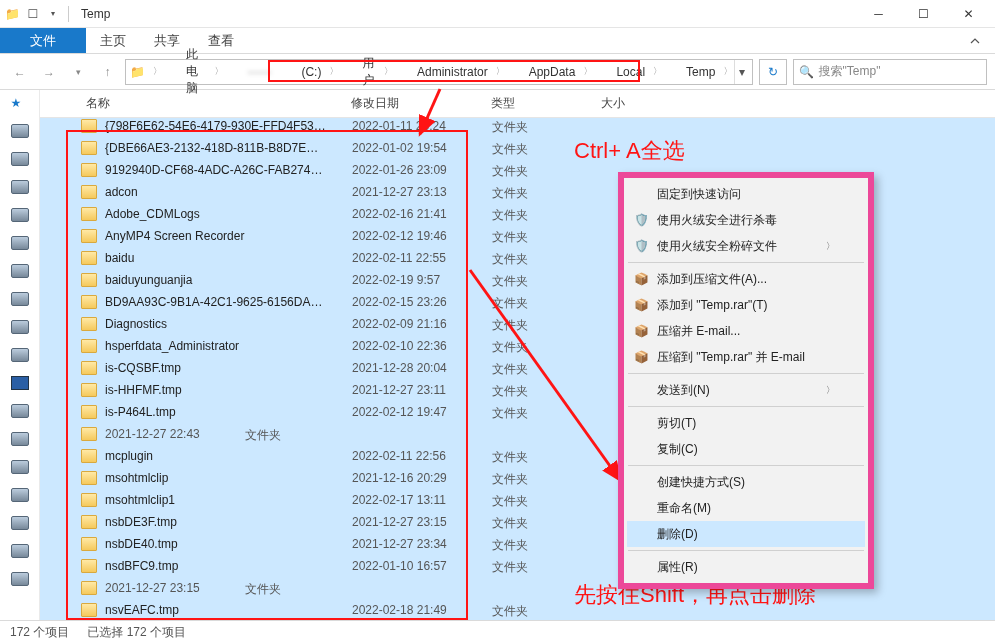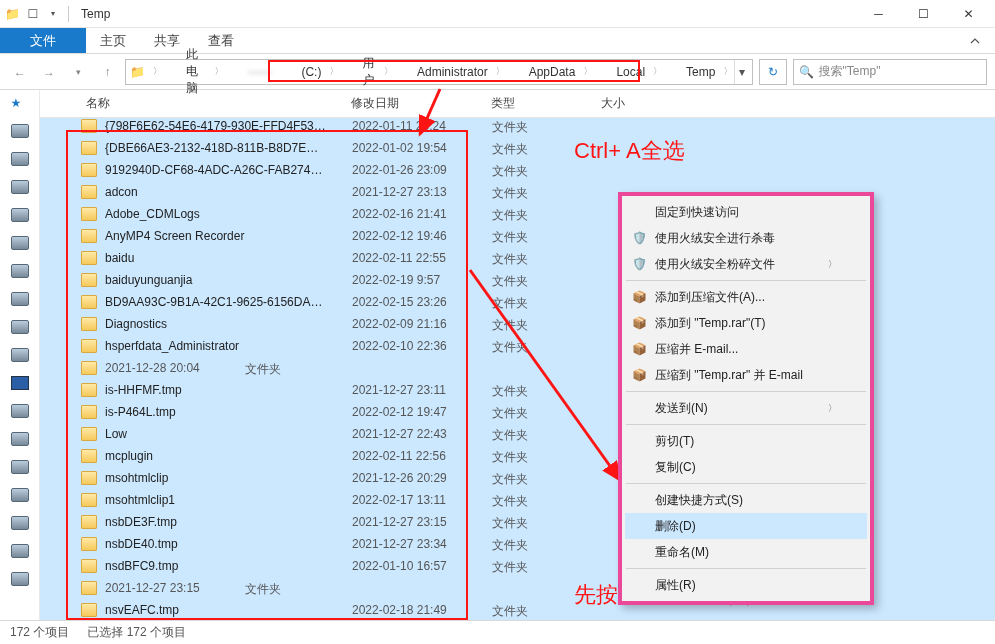--- a/index.html
+++ b/index.html
@@ -47,21 +47,21 @@
 
 .file-list { overflow-y: auto; height: calc(100% - 28px); }
 .file-row { height: 22px; display: flex; align-items: flex-start; padding-left: 40px; background: #cce8ff; border: 1px solid transparent; }
 .file-row .fic { width: 16px; height: 14px; margin-right: 8px; background: linear-gradient(#ffe9a6, #f5c95c); border: 1px solid #d9a93e; border-radius: 1px; }
 .file-row .fname { width: 247px; color: #222; white-space: nowrap; overflow: hidden; text-overflow: ellipsis; }
 .file-row .fdate { width: 140px; color: #555; }
 .file-row .ftype { width: 110px; color: #555; }
 
 .statusbar { height: 24px; border-top: 1px solid #dadada; display: flex; align-items: center; padding: 0 10px; gap: 18px; color: #555; background: #fff; }
 
-.context-menu { position: absolute; top: 192px; left: 618px; width: 256px; background: #f2f2f2; border: 4px solid #ec4899; box-shadow: 4px 4px 8px rgba(0,0,0,.25); padding: 3px; z-index: 50; }
+.context-menu { position: absolute; top: 172px; left: 618px; width: 256px; background: #f2f2f2; border: 6px solid #ec4899; box-shadow: 4px 4px 8px rgba(0,0,0,.25); padding: 3px; z-index: 50; }
 .context-menu .mi { height: 26px; display: flex; align-items: center; padding: 0 30px 0 30px; color: #222; position: relative; }
 .context-menu .mi .mic { position: absolute; left: 6px; width: 18px; text-align: center; }
 .context-menu .mi .arrow { margin-left: auto; color: #555; font-size: 9px; }
 .context-menu .sep { height: 1px; background: #d0d0d0; margin: 3px 1px; }
 .context-menu .hl { background: #cce8ff; }
 
 .red-box-breadcrumb { position: absolute; top: 60px; left: 268px; width: 372px; height: 22px; border: 2px solid #ff1414; pointer-events: none; z-index: 40; }
 .red-box-list { position: absolute; top: 130px; left: 66px; width: 402px; height: 490px; border: 2px solid #ff1414; pointer-events: none; z-index: 40; }
 
 .annot { position: absolute; color: #ff1414; font-size: 22px; font-weight: 500; z-index: 45; }
@@ -259,51 +259,51 @@
           <span class="ftype">文件夹</span>
         </div>
         <div class="file-row">
           <span class="fic"></span>
           <span class="fname">hsperfdata_Administrator</span>
           <span class="fdate">2022-02-10 22:36</span>
           <span class="ftype">文件夹</span>
         </div>
         <div class="file-row">
           <span class="fic"></span>
+          <span class="fname">is-CQSBF.tmp</span>
           <span class="fdate">2021-12-28 20:04</span>
           <span class="ftype">文件夹</span>
         </div>
         <div class="file-row">
           <span class="fic"></span>
           <span class="fname">is-HHFMF.tmp</span>
           <span class="fdate">2021-12-27 23:11</span>
           <span class="ftype">文件夹</span>
         </div>
         <div class="file-row">
           <span class="fic"></span>
           <span class="fname">is-P464L.tmp</span>
           <span class="fdate">2022-02-12 19:47</span>
           <span class="ftype">文件夹</span>
         </div>
         <div class="file-row">
           <span class="fic"></span>
-          <span class="fname">Low</span>
           <span class="fdate">2021-12-27 22:43</span>
           <span class="ftype">文件夹</span>
         </div>
         <div class="file-row">
           <span class="fic"></span>
           <span class="fname">mcplugin</span>
           <span class="fdate">2022-02-11 22:56</span>
           <span class="ftype">文件夹</span>
         </div>
         <div class="file-row">
           <span class="fic"></span>
           <span class="fname">msohtmlclip</span>
-          <span class="fdate">2021-12-26 20:29</span>
+          <span class="fdate">2021-12-16 20:29</span>
           <span class="ftype">文件夹</span>
         </div>
         <div class="file-row">
           <span class="fic"></span>
           <span class="fname">msohtmlclip1</span>
           <span class="fdate">2022-02-17 13:11</span>
           <span class="ftype">文件夹</span>
         </div>
         <div class="file-row">
           <span class="fic"></span>
@@ -382,25 +382,25 @@
   <div class="mi">
       <span>剪切(T)</span>
     </div>
   <div class="mi">
       <span>复制(C)</span>
     </div>
   <div class="sep"></div>
   <div class="mi">
       <span>创建快捷方式(S)</span>
     </div>
+  <div class="mi">
+      <span>重命名(M)</span>
+    </div>
   <div class="mi hl">
       <span>删除(D)</span>
-    </div>
-  <div class="mi">
-      <span>重命名(M)</span>
     </div>
   <div class="sep"></div>
   <div class="mi">
       <span>属性(R)</span>
     </div>
 </div>
 
 <div class="red-box-breadcrumb"></div>
 <div class="red-box-list"></div>
 

